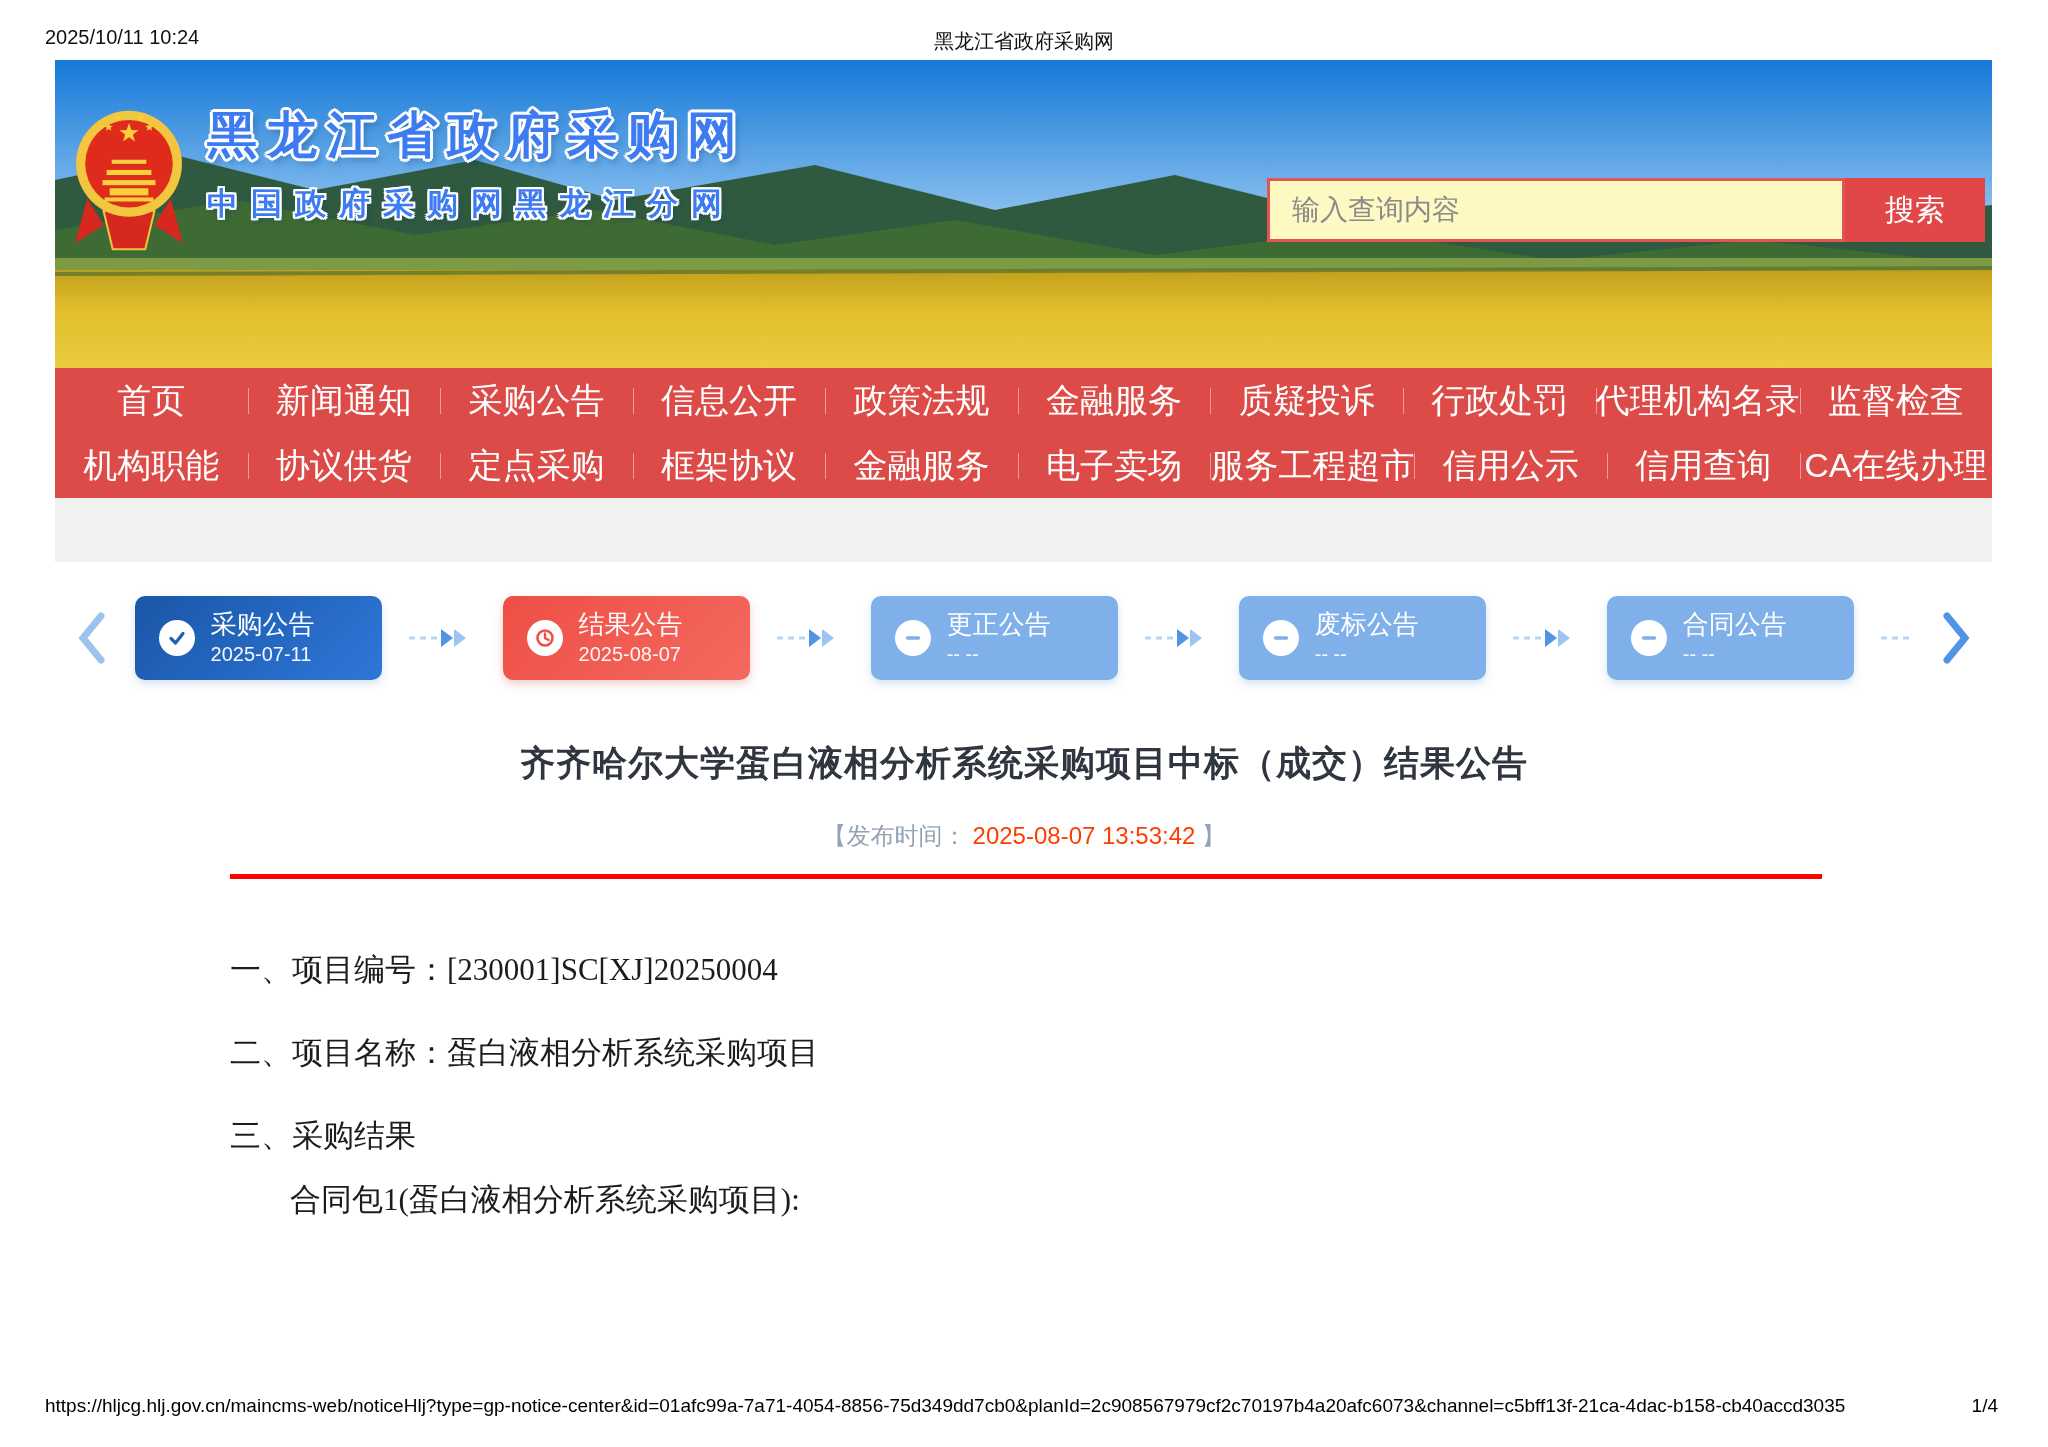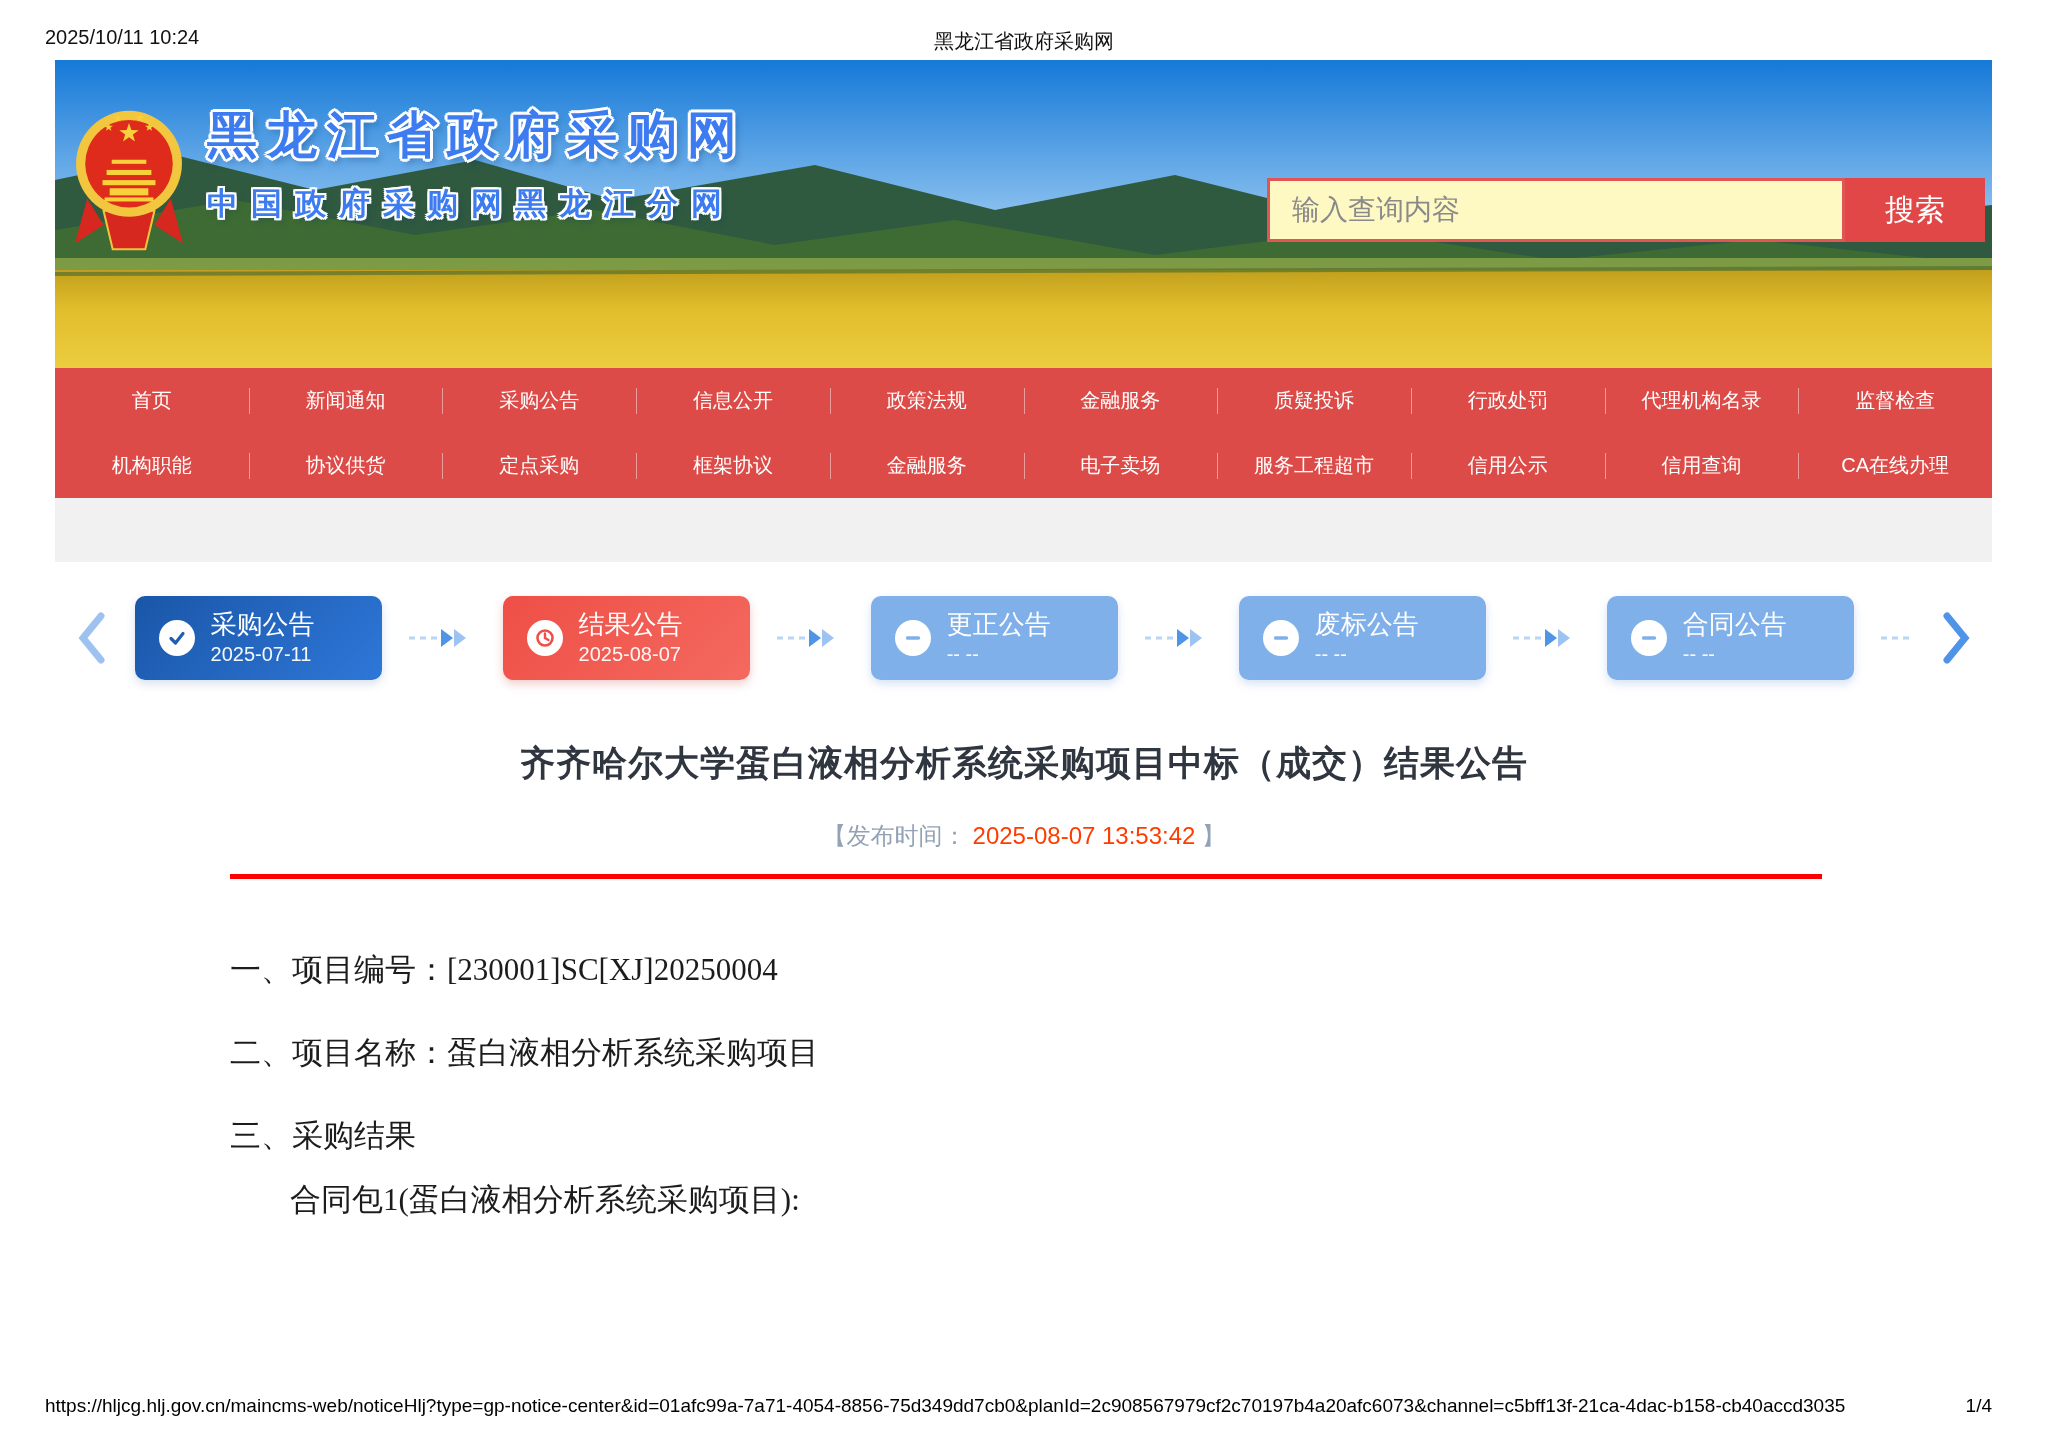--- a/index.html
+++ b/index.html
@@ -21,21 +21,21 @@
     text-shadow:2px 0 0 #fff,-2px 0 0 #fff,0 2px 0 #fff,0 -2px 0 #fff,2px 2px 0 #fff,-2px -2px 0 #fff,2px -2px 0 #fff,-2px 2px 0 #fff,3px 4px 6px rgba(0,50,110,.35);}
   .search{position:absolute;left:1212px;top:118px;display:flex;height:64px;}
   .search-box{width:578px;height:100%;background:#fef9c3;border:3px solid #e25555;box-sizing:border-box;display:flex;align-items:center;}
   .search-input{border:none;outline:none;width:100%;height:100%;padding:0 22px;font-size:28px;color:#333;background:transparent;font-family:inherit;}
   .search-input::placeholder{color:#8a8a8a;}
   .search-btn{width:140px;height:100%;background:#e14747;color:#fff;border:none;font-size:30px;cursor:pointer;font-family:inherit;}
 
   
   .nav{position:absolute;left:55px;top:368px;width:1937px;height:130px;background:#dc4b47;}
   .nav-row{display:flex;height:65px;align-items:center;}
-  .nav-item{flex:1;position:relative;text-align:center;font-size:20px;color:#fff;cursor:pointer;white-space:nowrap;}
+  .nav-item{flex:1;position:relative;text-align:center;font-size:34px;color:#fff;cursor:pointer;white-space:nowrap;}
   .nav-item + .nav-item::before{content:"";position:absolute;left:0;top:50%;transform:translateY(-50%);
     width:1px;height:26px;background:rgba(255,255,255,.45);}
   .gray-strip{position:absolute;left:55px;top:498px;width:1937px;height:64px;background:#f1f1f1;}
 
   
   .steps{position:absolute;left:75px;top:592px;width:1898px;height:92px;display:flex;align-items:center;justify-content:space-between;}
   .edge-chev{flex:0 0 auto;cursor:pointer;display:flex;align-items:center;}
   .step-box{flex:0 0 auto;width:247px;height:84px;border-radius:10px;display:flex;align-items:center;padding-left:24px;box-sizing:border-box;color:#fff;cursor:pointer;box-shadow:0 4px 10px rgba(40,90,160,.18);}
   .step-box.done{background:linear-gradient(135deg,#1a56a8,#2e77d8);}
   .step-box.current{background:linear-gradient(135deg,#ee4f46,#f4695f);box-shadow:0 4px 10px rgba(200,60,50,.25);}
@@ -54,21 +54,21 @@
   .publish-time{color:#ff3c00;margin:0 6px;}
   .red-divider{position:absolute;left:230px;top:874px;width:1592px;height:5px;background:#fe0000;}
   .body-text{position:absolute;left:230px;top:952px;width:1640px;
     font-family:"Liberation Serif","DejaVu Serif",serif;font-size:31px;color:#1c1c1c;}
   .body-text p{margin:0 0 47px;line-height:36px;}
   .body-text p.tight{margin-bottom:28px;}
   .body-text p.indent{margin-left:60px;}
 
   
   .footer-url{position:absolute;left:45px;bottom:30px;font-size:19px;color:#000;}
-  .footer-page{position:absolute;right:56px;bottom:30px;font-size:19px;color:#000;}
+  .footer-page{position:absolute;right:50px;bottom:30px;font-size:19px;color:#000;}
 </style>
 </head>
 <body>
 
 <div class="page">
 
   <div class="print-datetime">2025/10/11 10:24</div>
   <div class="print-title">黑龙江省政府采购网</div>
 
   <div class="banner">

